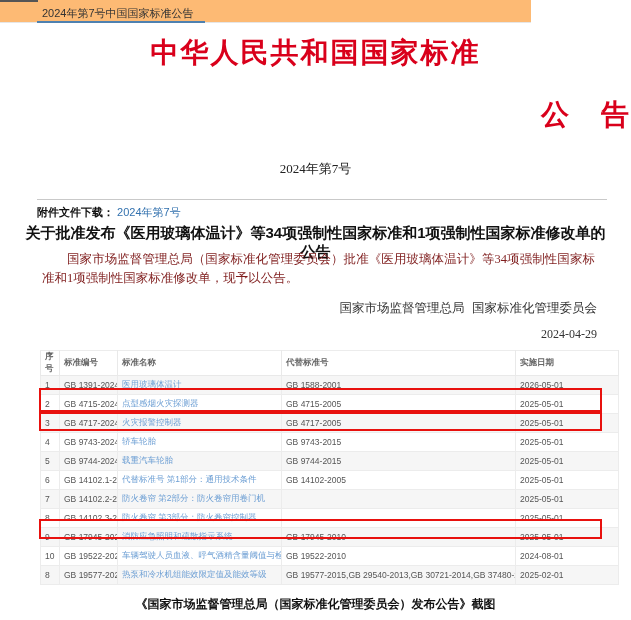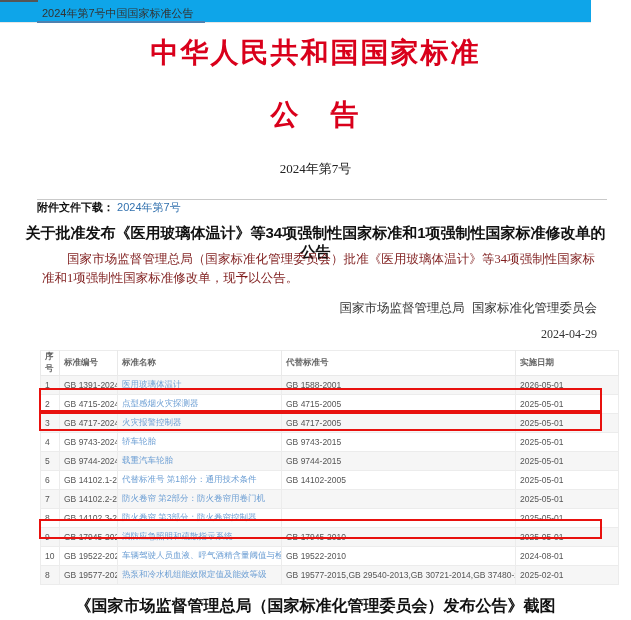--- a/index.html
+++ b/index.html
@@ -1,34 +1,34 @@
 <!DOCTYPE html>
 <html><head>
 <meta charset="utf-8">
 <style>
   * { margin: 0; padding: 0; box-sizing: border-box; }
   html, body { width: 631px; height: 620px; background: #ffffff; }
   body { font-family: "Liberation Sans", sans-serif; position: relative; overflow: hidden; }
 
   
-  .tabbar { position: absolute; top: 0; left: 0; width: 591px; height: 23px; border-bottom: 1px solid #e6e6e6; background: #0ea5e9; }
+  .tabbar { position: absolute; top: 0; left: 0; width: 531px; height: 23px; border-bottom: 1px solid #e6e6e6; background: #fdba74; }
   .tab-topline { position: absolute; top: 0; left: 0; width: 38px; height: 2px; background: #555; }
   .tab { position: absolute; top: 5px; left: 42px; font-size: 11px; color: #333; line-height: 16px; cursor: pointer; }
   .tab-underline { position: absolute; top: 21px; left: 37px; width: 168px; height: 2px; background: #4e81b0; }
 
   
   .doc-title { position: absolute; top: 34px; left: 0; width: 631px; text-align: center;
     font-family: "Liberation Serif", serif; font-weight: bold; font-size: 28px; color: #d9001b; letter-spacing: 2px; }
-  .doc-title2 { position: absolute; top: 96px; left: 0; width: 631px; text-align: center;
+  .doc-title2 { position: absolute; top: 96px; left: 0; width: 631px; text-align: right;
     font-family: "Liberation Serif", serif; font-weight: bold; font-size: 28px; color: #d9001b; letter-spacing: 2px; }
   .issue-no { position: absolute; top: 160px; left: 0; width: 631px; text-align: center;
     font-family: "Liberation Serif", serif; font-size: 13px; color: #222; }
 
   
-  .attachment { position: absolute; top: 199px; left: 37px; width: 570px; border-top: 1px solid #c9c9c9; font-size: 11px; }
+  .attachment { position: absolute; top: 199px; left: 37px; width: 570px; border-top: 1px solid #c9c9c9; padding-top: 5px; font-size: 11px; }
   .attachment .label { color: #111; font-weight: bold; }
   .attachment a { color: #3271ae; text-decoration: none; cursor: pointer; }
 
   
   .notice-heading { position: absolute; top: 224px; left: 20px; width: 591px; text-align: center;
     font-size: 15px; font-weight: bold; color: #111; }
   .notice-body { position: absolute; top: 250px; left: 42px; width: 553px;
     font-family: "Liberation Serif", serif; font-size: 12.5px; color: #7f1d1d; line-height: 19px;
     text-indent: 2em; text-align: justify; }
   .signature { position: absolute; top: 300px; left: 42px; width: 555px; text-align: right;
@@ -50,21 +50,21 @@
   table.std a { color: #6d9fd4; text-decoration: none; cursor: pointer; }
 
   
   .hl-box { position: absolute; border: 2px solid #e8110e; background: transparent; pointer-events: none; }
   .hl-a { left: -1px; top: 38px; width: 563px; height: 24px; }
   .hl-b { left: -1px; top: 62px; width: 563px; height: 19px; }
   .hl-c { left: -1px; top: 169px; width: 563px; height: 20px; }
 
   
   .caption { position: absolute; top: 596px; left: 0; width: 631px; text-align: center;
-    font-size: 16px; font-weight: bold; color: #111; }
+    font-size: 12px; font-weight: bold; color: #111; }
 </style>
 </head>
 <body>
 
 <div class="tabbar">
   <div class="tab-topline"></div>
   <div class="tab">2024年第7号中国国家标准公告</div>
   <div class="tab-underline"></div>
 </div>
 

